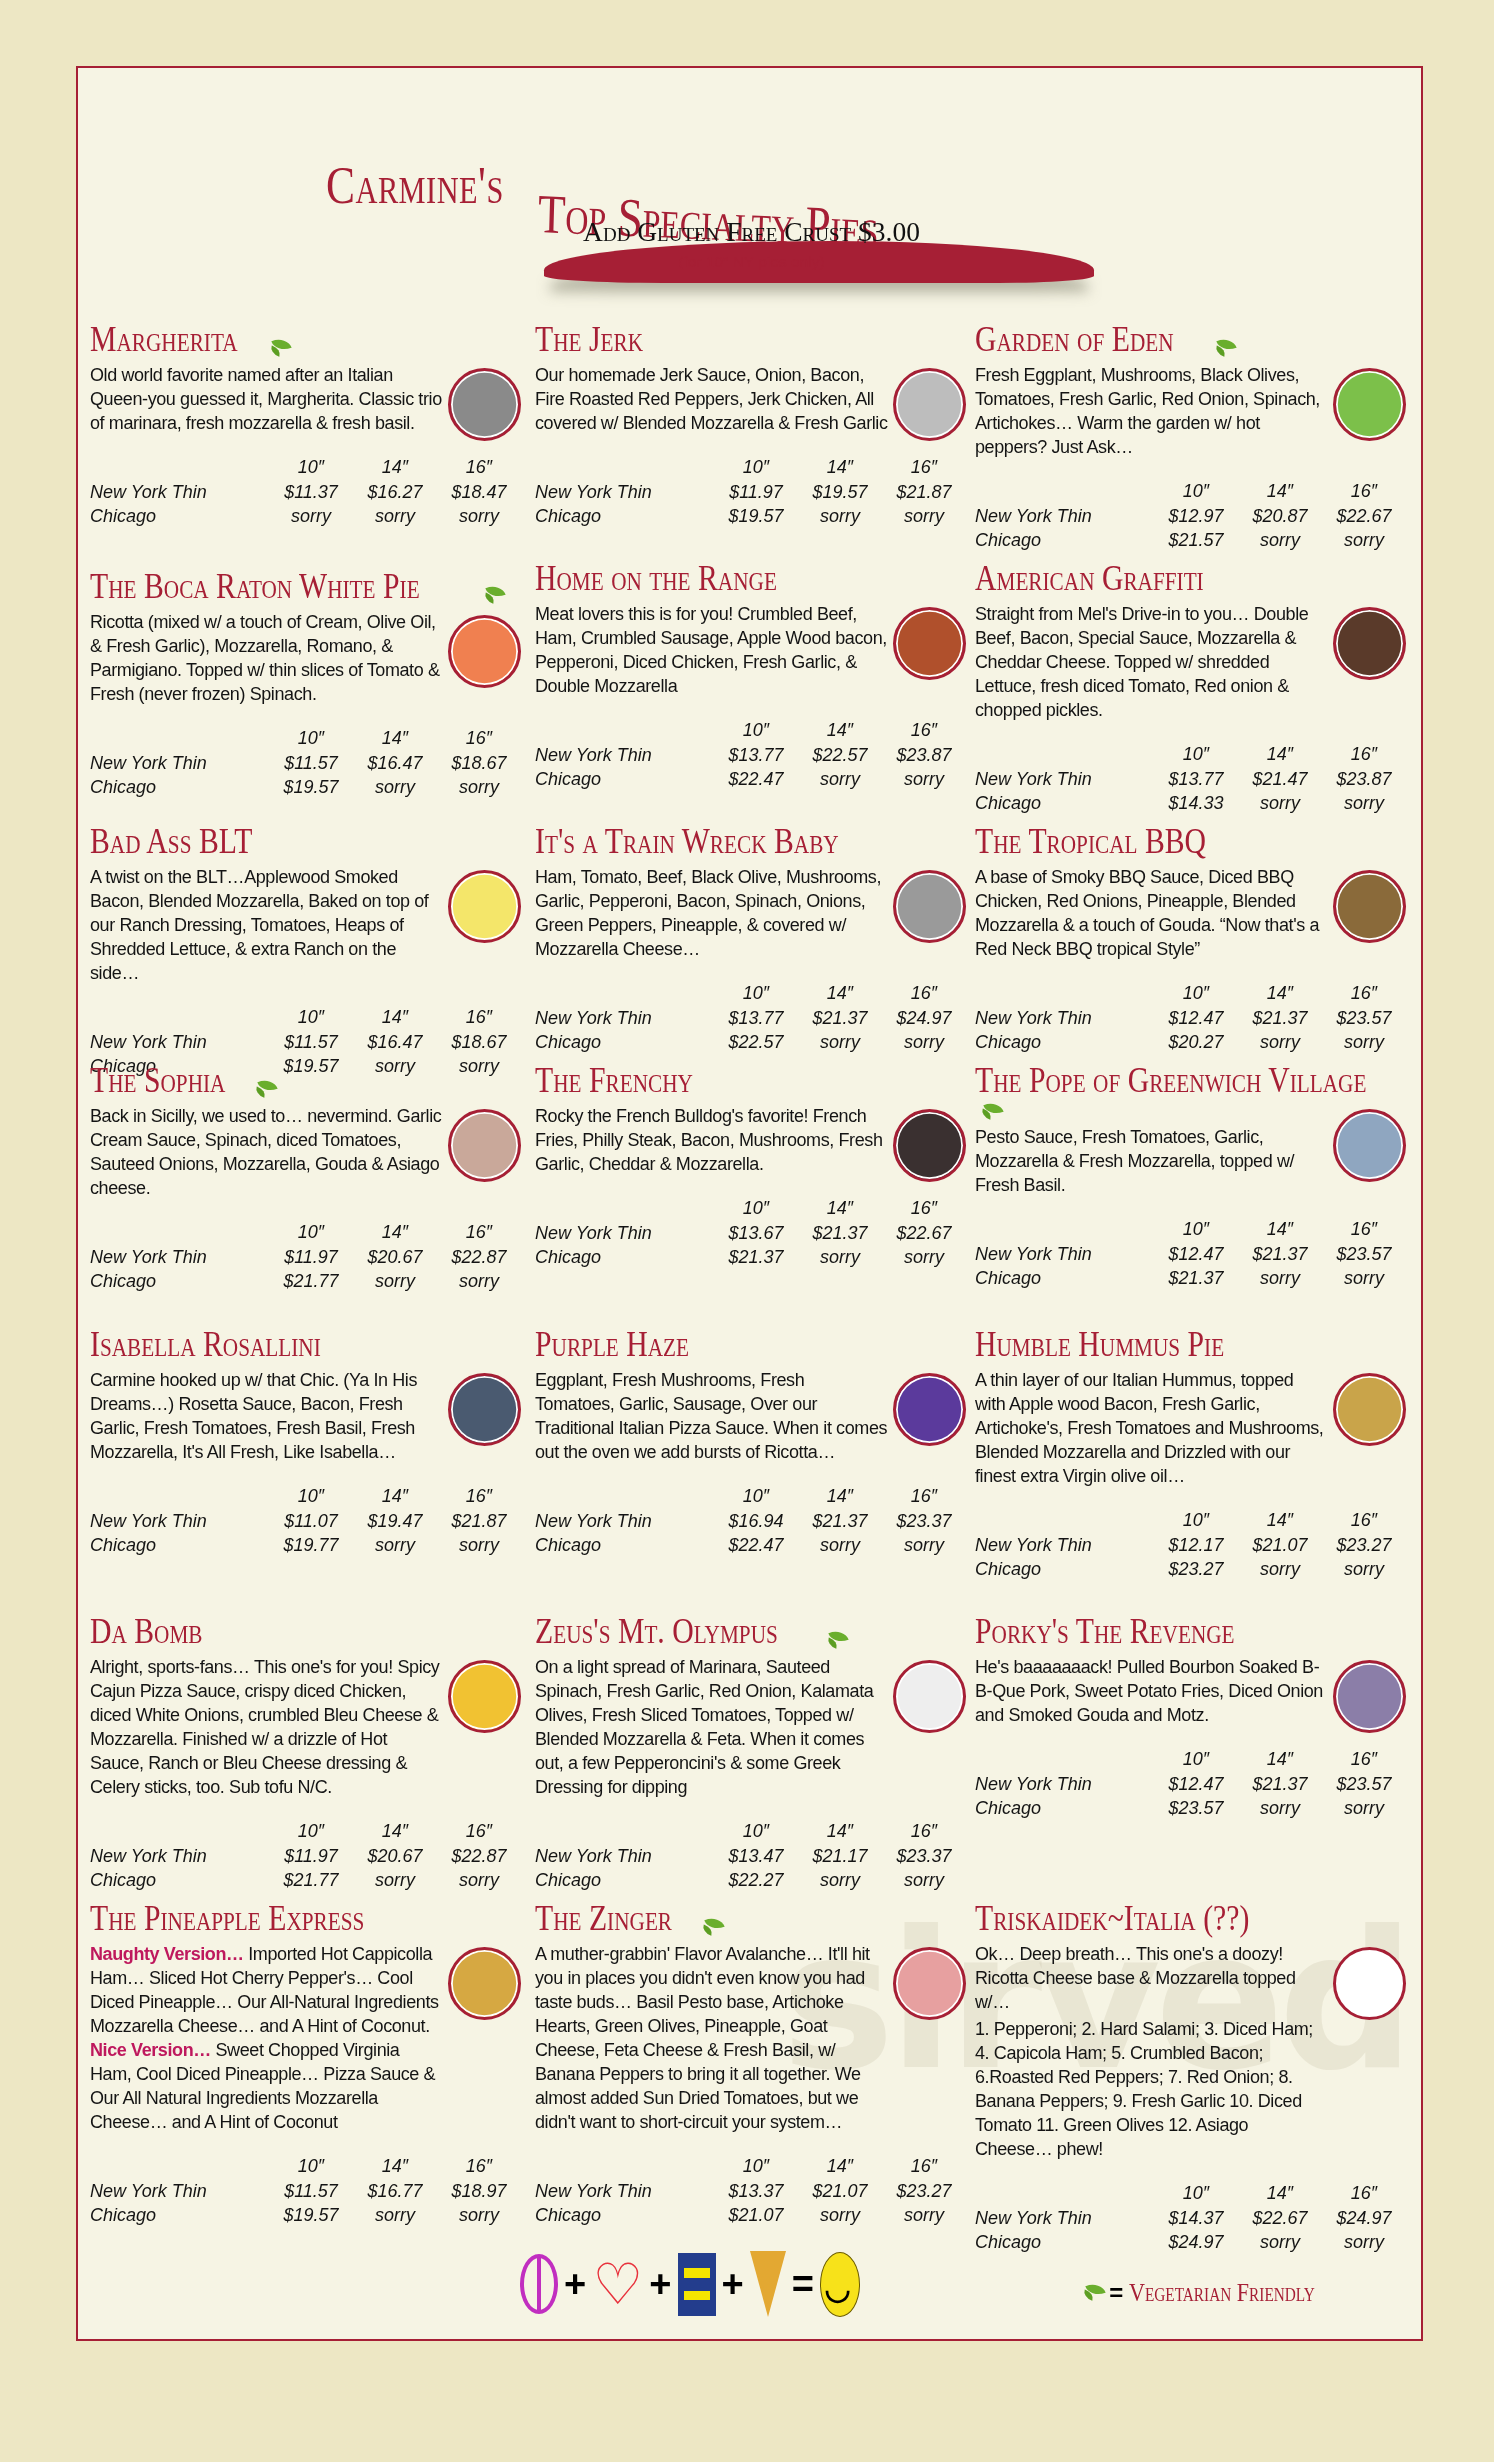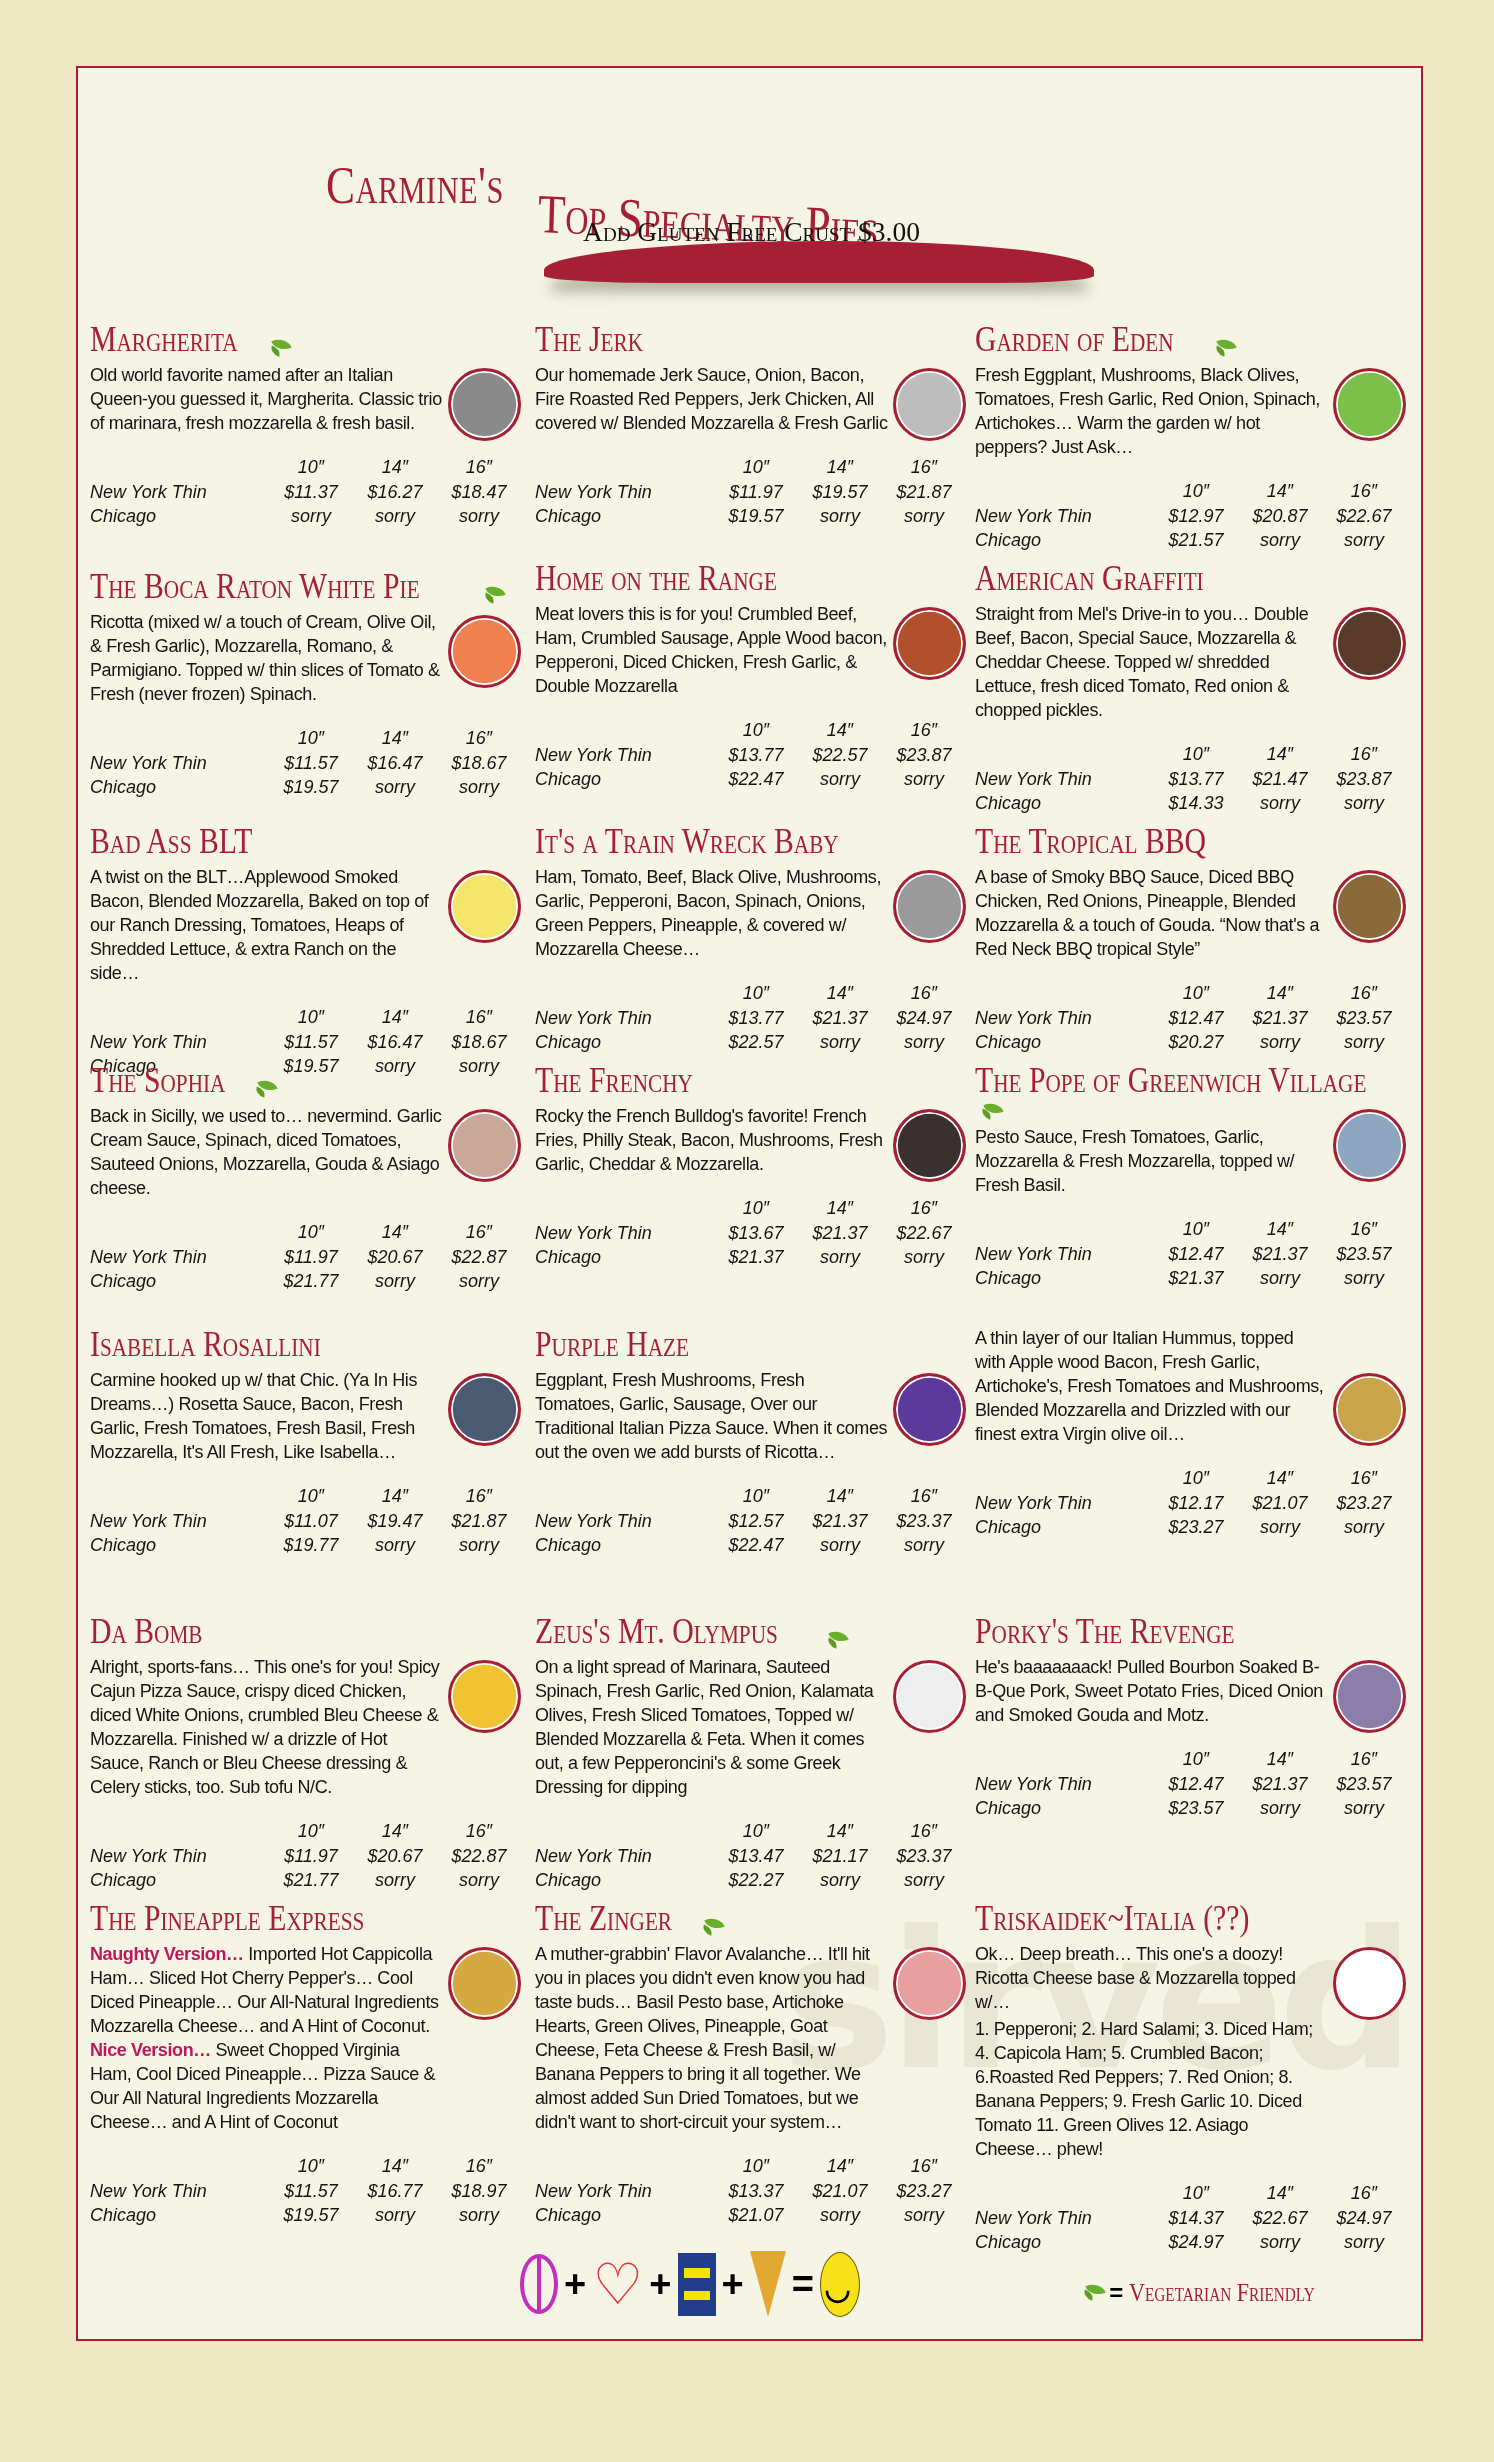--- a/index.html
+++ b/index.html
@@ -499,34 +499,35 @@
         <table class="prices">
       <tbody>
             <tr class="sizes">
               <td class="lab"></td>
         <td class="v">10″</td>
         <td class="v">14″</td>
         <td class="v">16″</td>
             </tr>
       <tr>
               <td class="lab">New York Thin</td>
-        <td class="v">$12.57</td>
+        <td class="v">$16.94</td>
         <td class="v">$21.37</td>
         <td class="v">$23.37</td>
             </tr>
       <tr>
               <td class="lab">Chicago</td>
         <td class="v">$22.47</td>
         <td class="v">sorry</td>
         <td class="v">sorry</td>
             </tr>
     </tbody>
         </table>
       </div>
       <div class="item" style="left: 885px; top: 1005px;">
+        <div><h2>Humble Hummus Pie</h2></div>
         <div class="photo" style="background:#c9a44a"></div>
         <div class="desc">A thin layer of our Italian Hummus, topped with Apple wood Bacon, Fresh Garlic, Artichoke's, Fresh Tomatoes and Mushrooms, Blended Mozzarella and Drizzled with our finest extra Virgin olive oil…</div>
         <table class="prices">
       <tbody>
             <tr class="sizes">
               <td class="lab"></td>
         <td class="v">10″</td>
         <td class="v">14″</td>
         <td class="v">16″</td>
             </tr>

